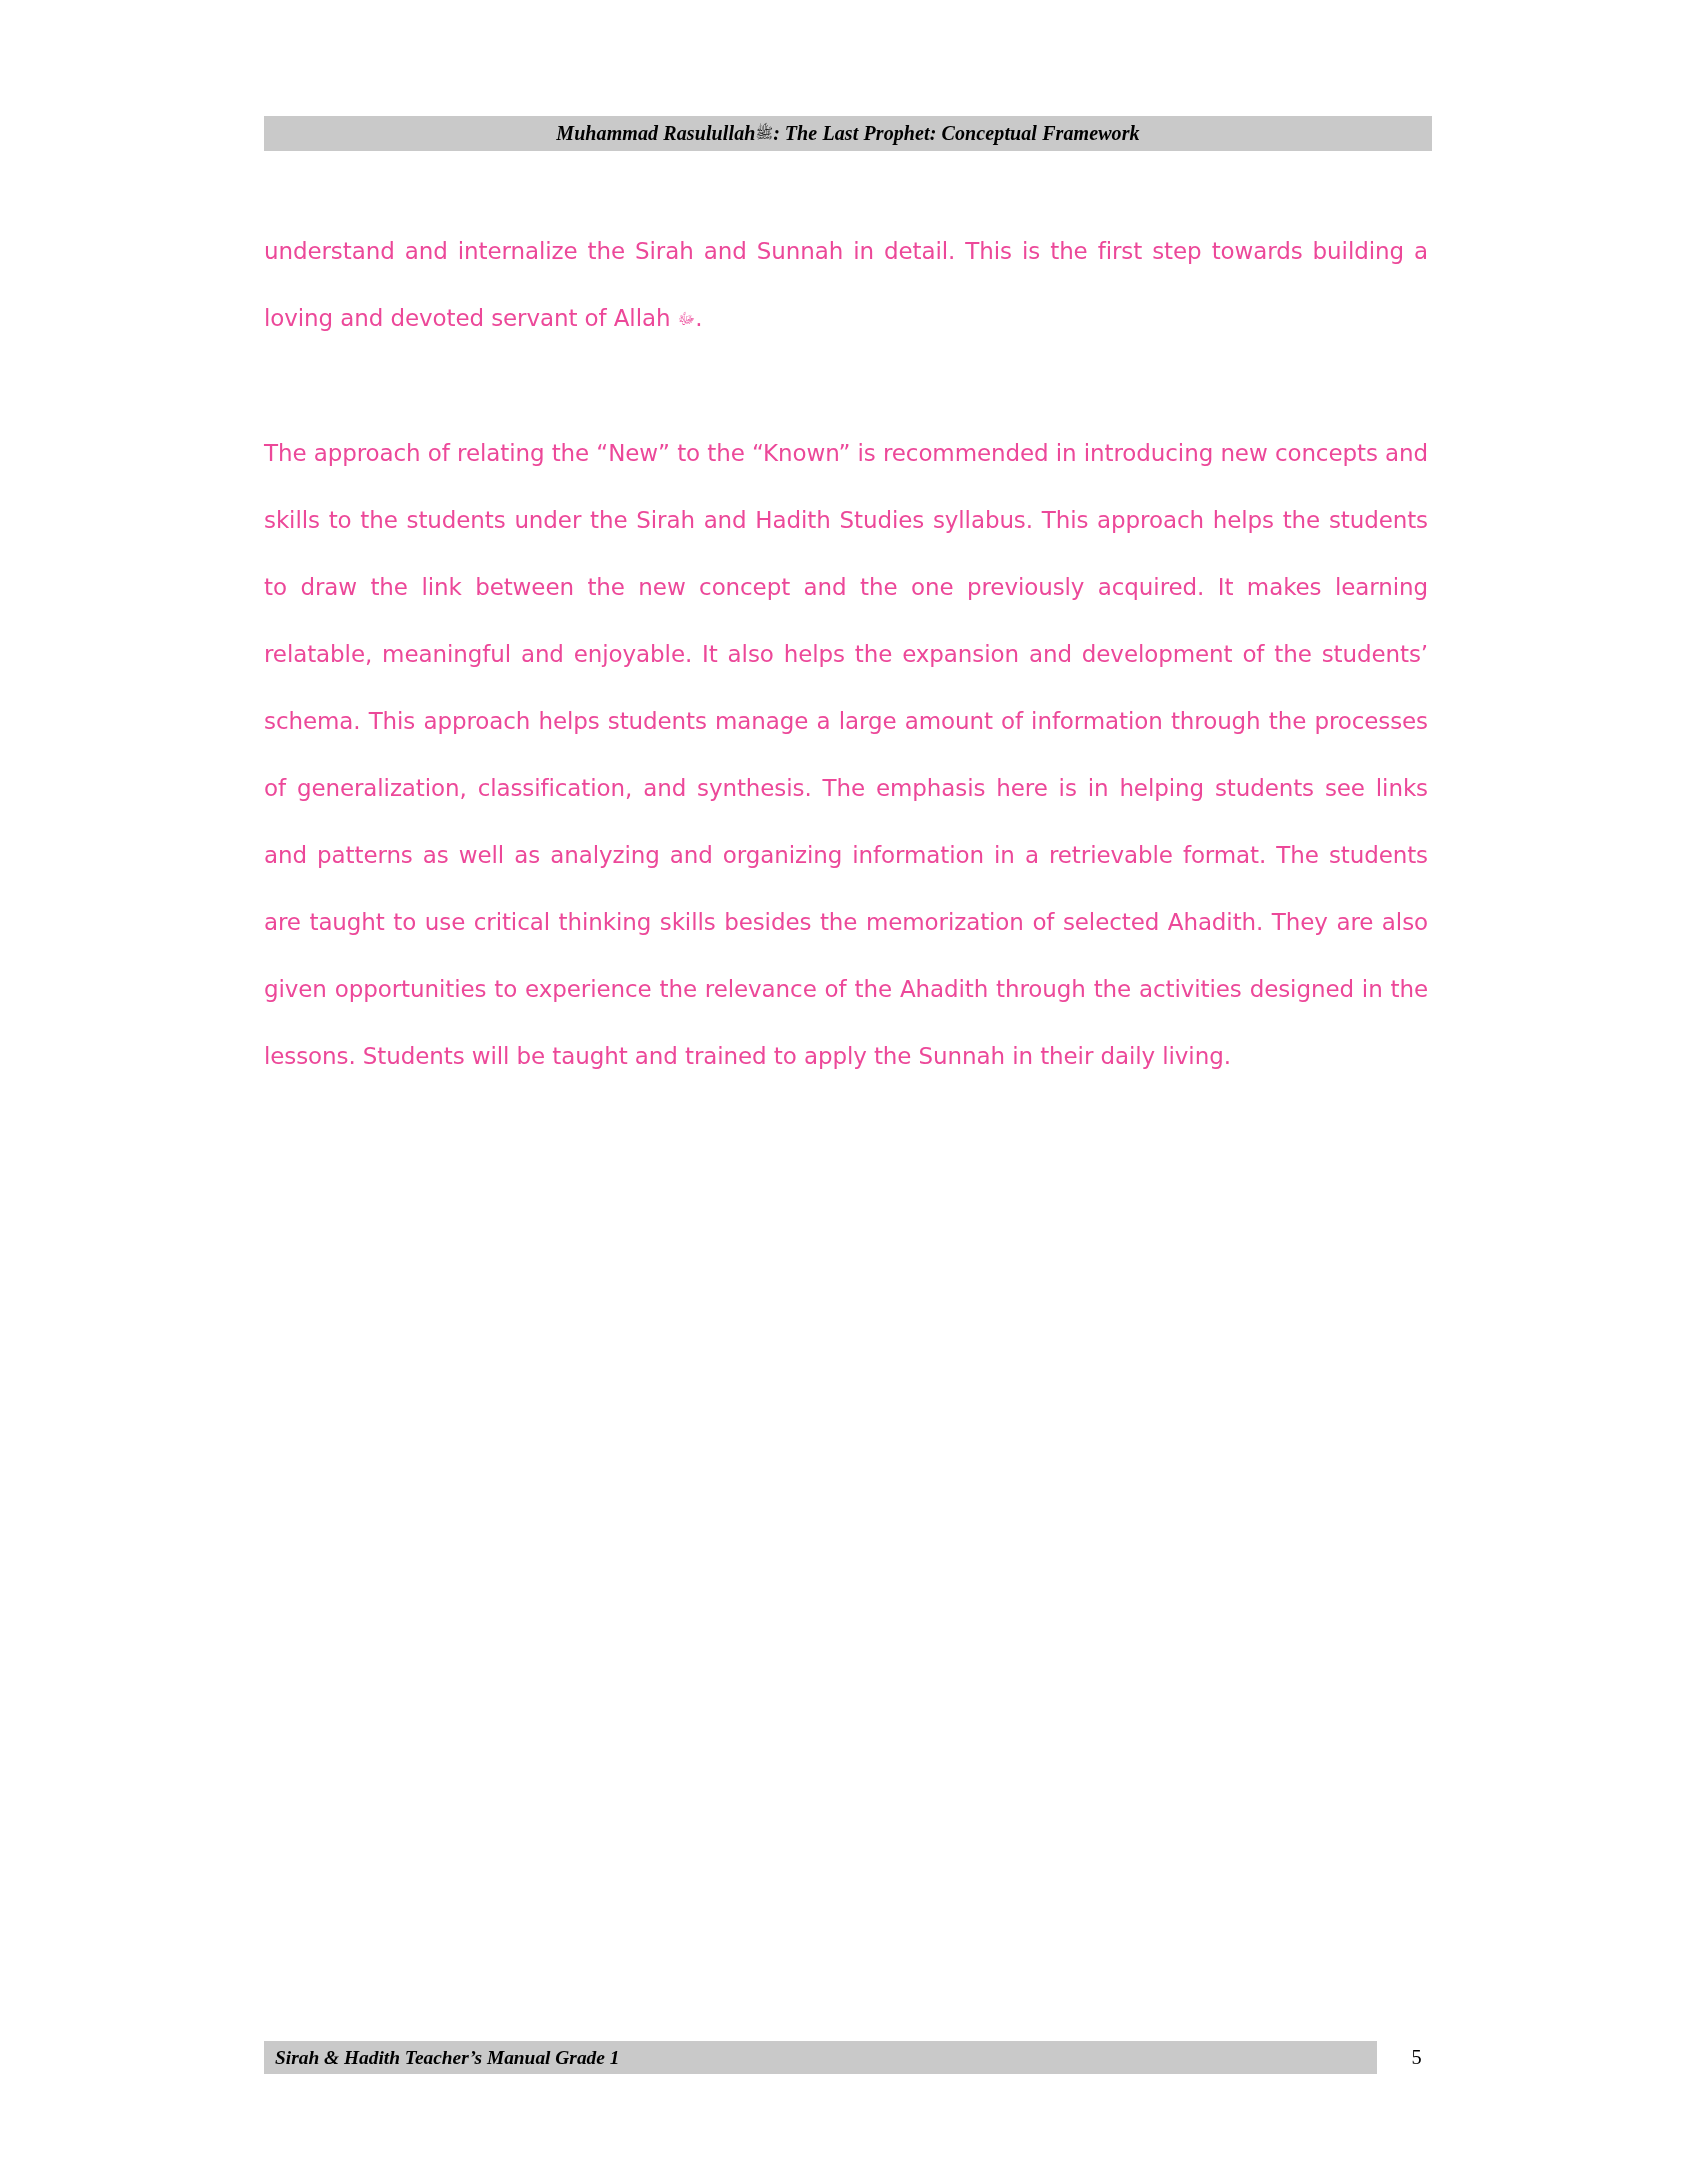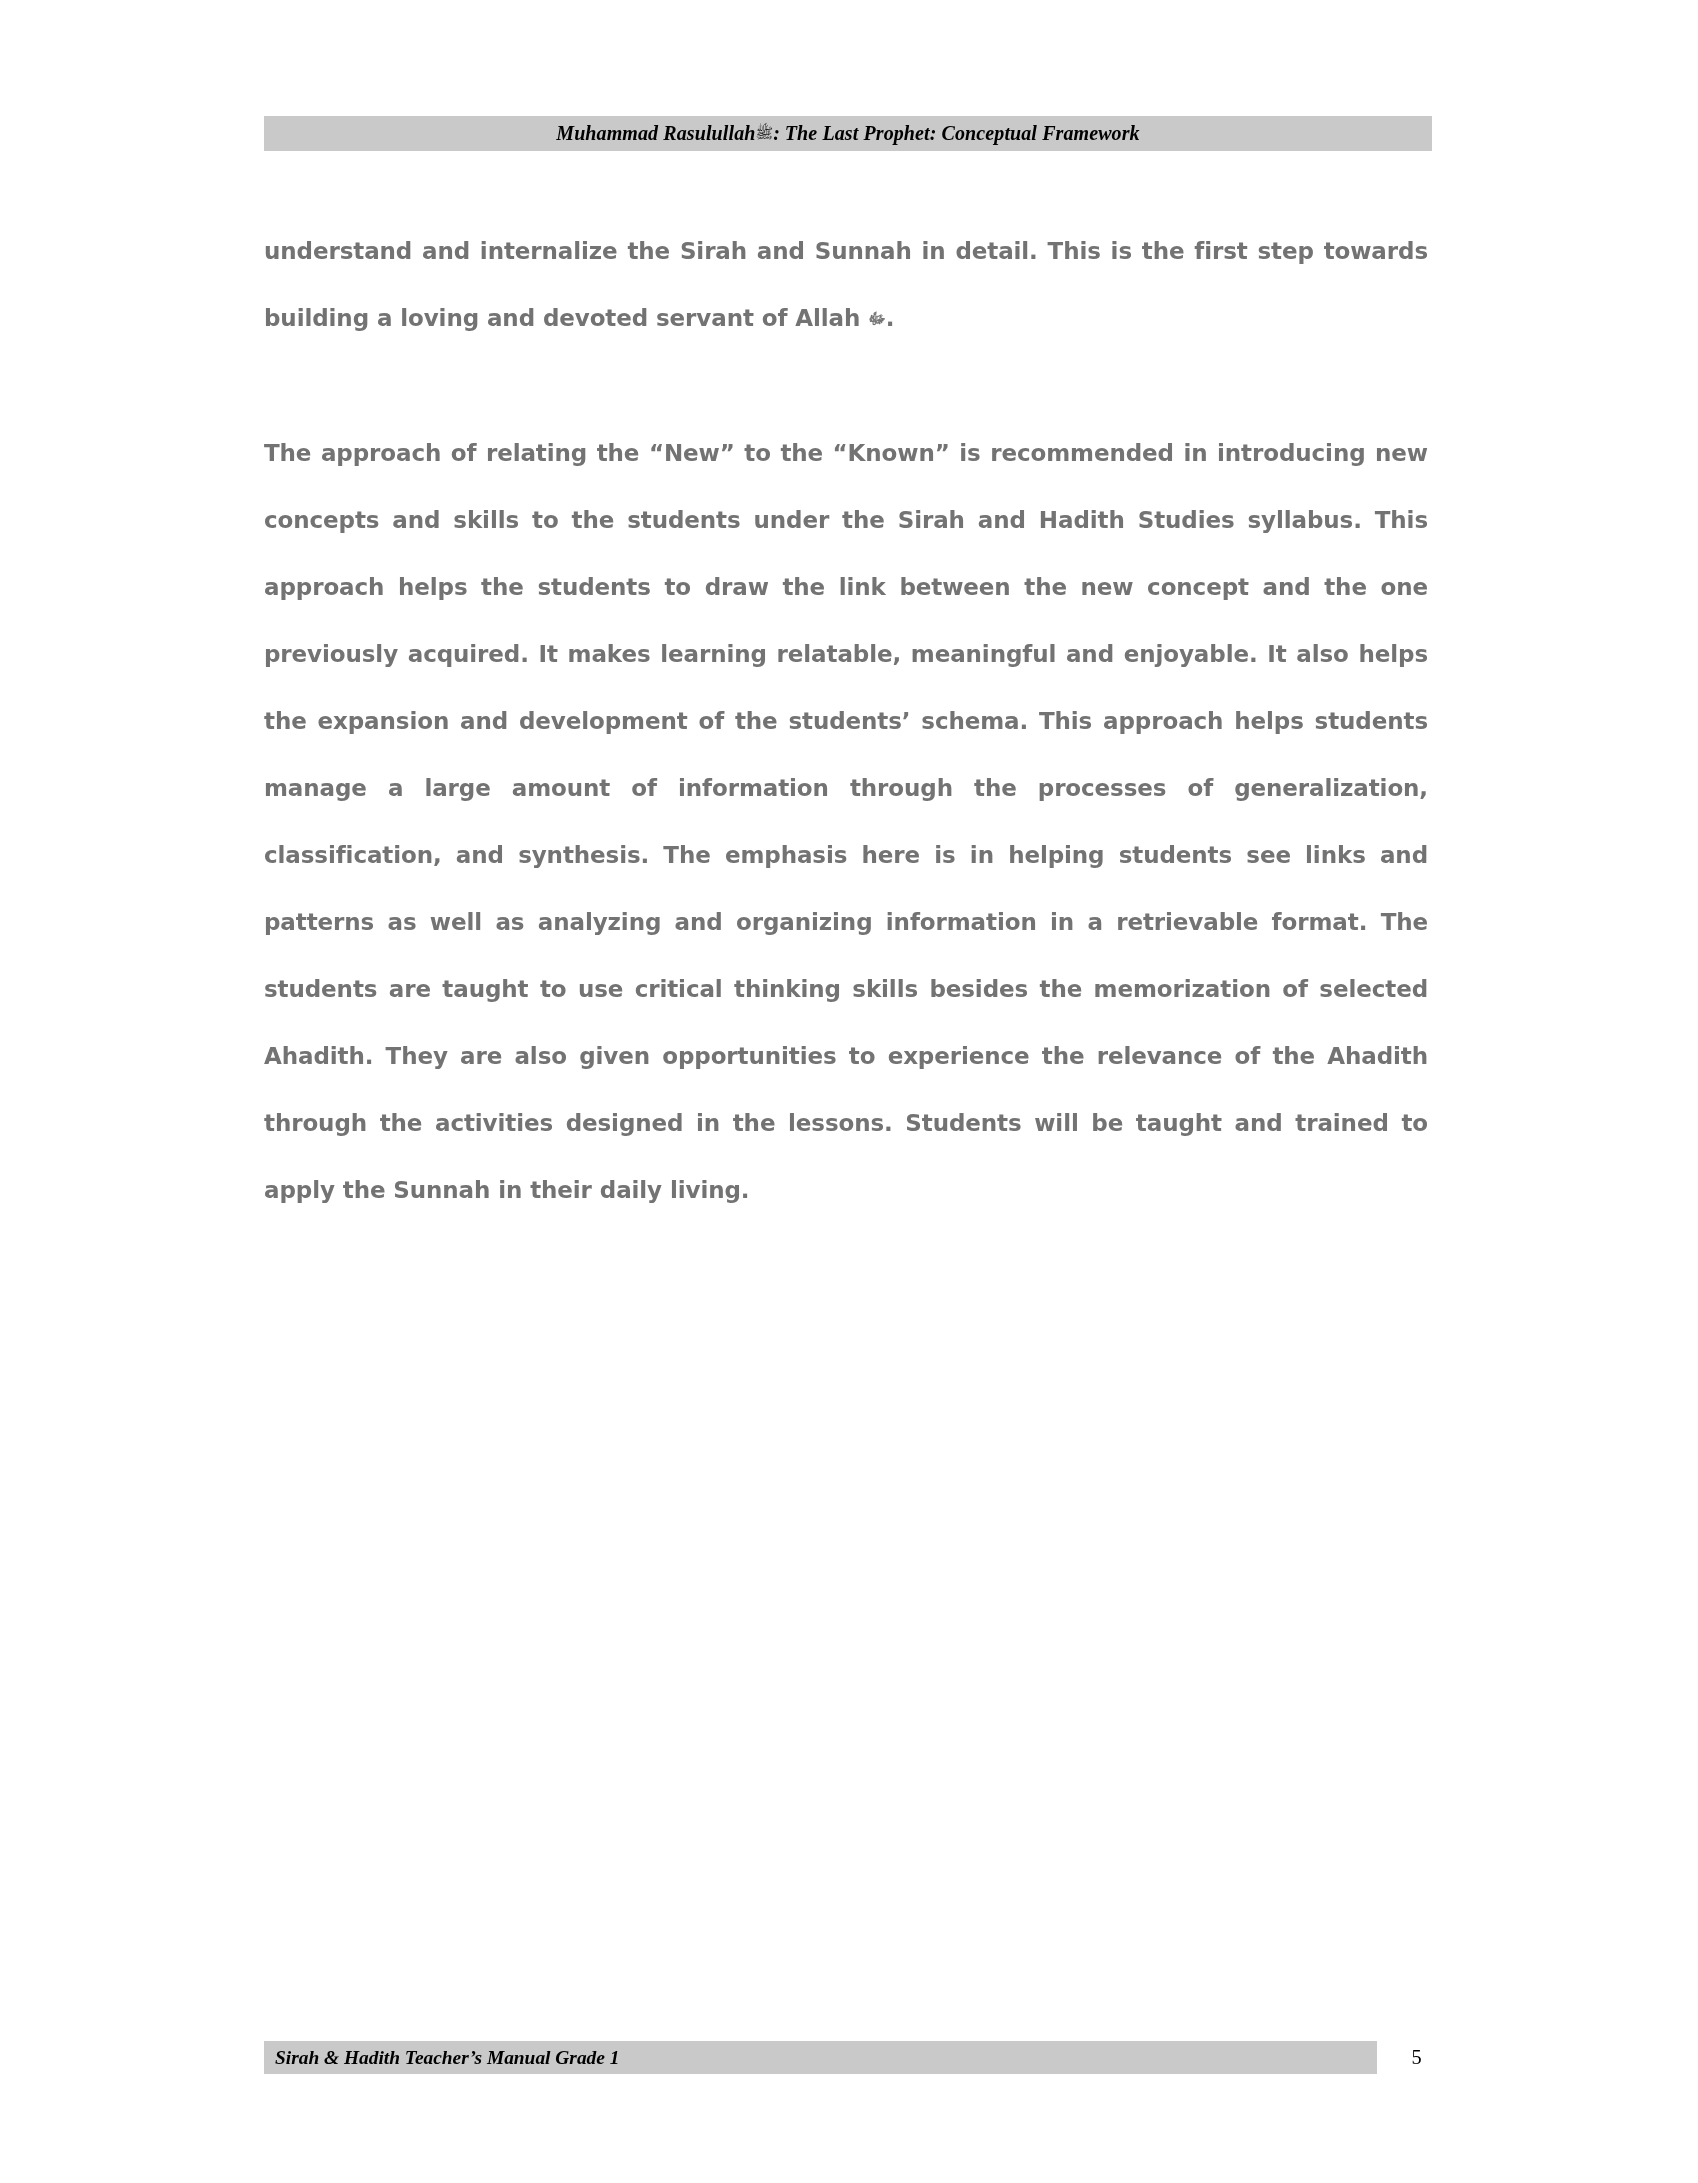--- a/index.html
+++ b/index.html
@@ -64,23 +64,22 @@
     top: 218px;
     width: 1164px;
   }
   p.para {
     margin: 0 0 0 0;
     font-family: "DejaVu Sans", sans-serif;
     font-size: 23px;
     line-height: 67px;
     text-align: justify;
     text-justify: inter-word;
-    color: #737373;
+    color: #ec4899;
     letter-spacing: -0.1px;
-    font-weight: bold;
   }
   p.para.spaced {
     margin-top: 67px;
   }
   .allah-glyph {
     font-family: "DejaVu Sans", sans-serif;
     font-size: 15.5px;
     vertical-align: 1.9px;
   }
 

